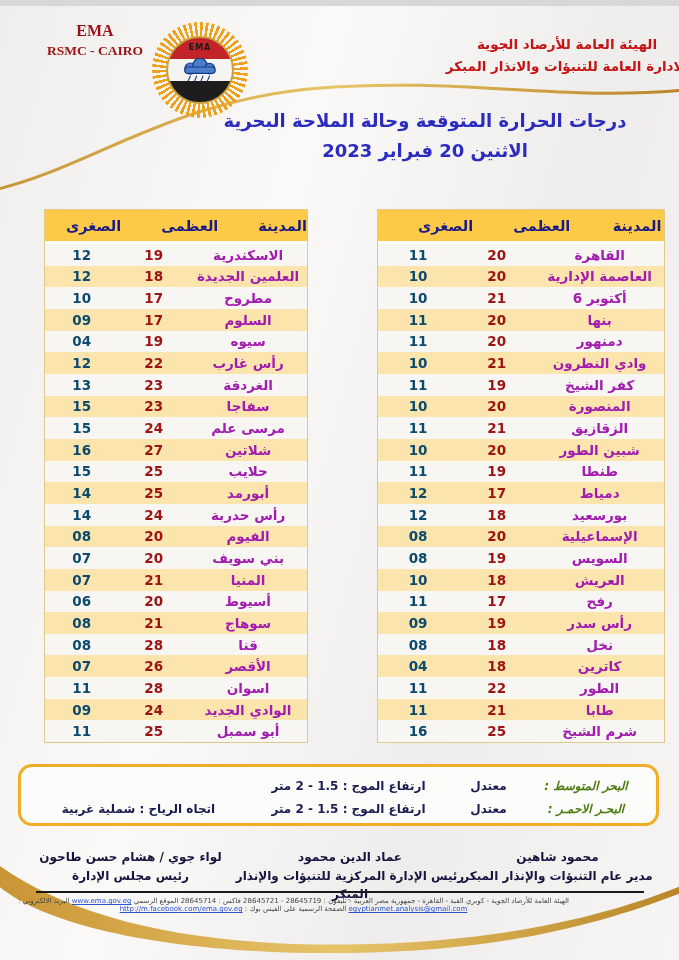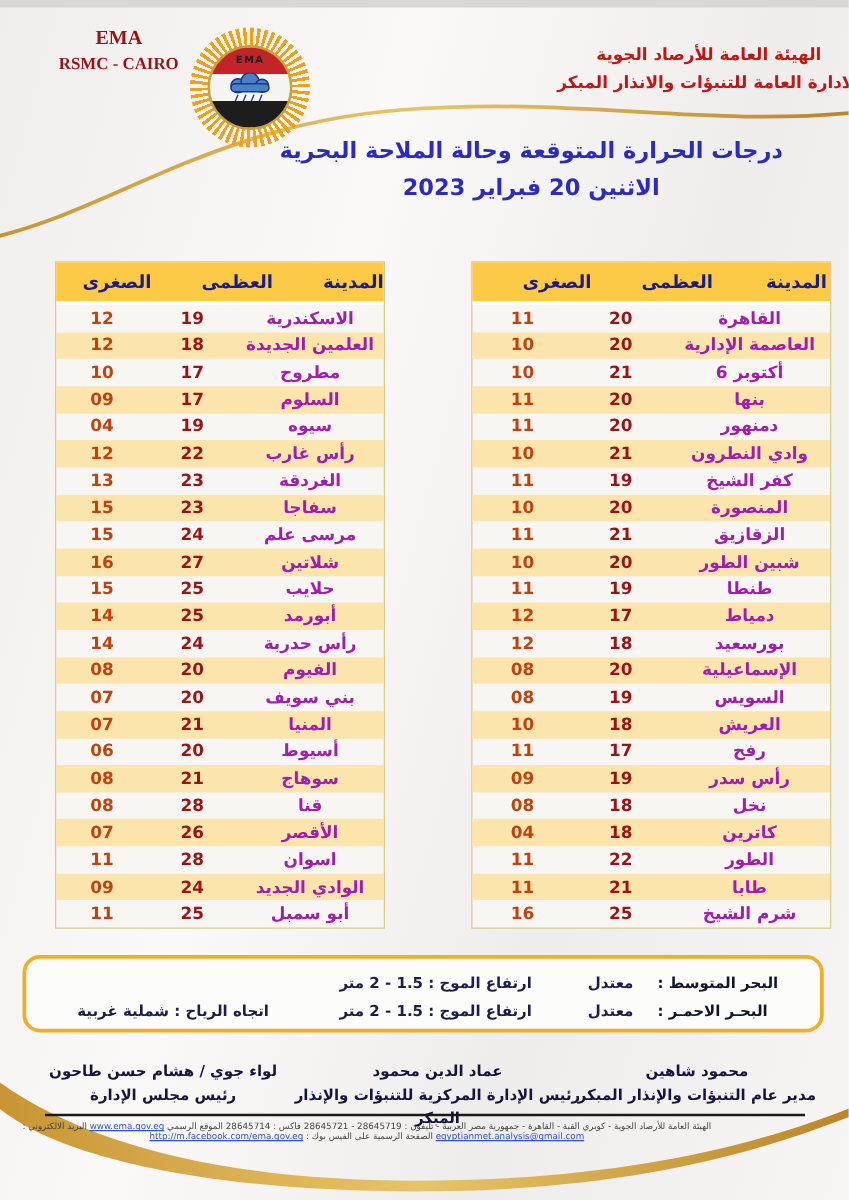--- a/index.html
+++ b/index.html
@@ -40,29 +40,29 @@
     direction:rtl;background:#f7f6f3;border:1px solid #ddc98e;box-sizing:border-box;}
   .table-left{left:44px;width:264px;}
   .table-right{left:377px;width:288px;}
   .trow{display:flex;align-items:center;flex:1;}
   .trow.thead{flex:none;height:31px;background:#fdca47;border-bottom:3px solid #ffffff;
     color:#1c1c86;font-size:14.5px;font-weight:bold;}
   .trow.alt{background:#fbe5ad;}
   .cell{text-align:center;font-weight:bold;font-size:13.5px;}
   .cell.city{width:45%;color:#a21caf;}
   .cell.max{width:27%;color:#9c1313;}
-  .cell.min{width:28%;color:#c2410c;}
+  .cell.min{width:28%;color:#0c4a6e;}
   .thead .cell{color:#1c1c86;font-size:14.5px;margin-left:40px;}
 
   
   .marine{position:absolute;left:18px;top:764px;width:641px;height:62px;box-sizing:border-box;
     border:3px solid #f0ad25;border-radius:14px;background:#fcfcfa;padding-top:7px;}
   .marine-row{display:flex;direction:rtl;align-items:center;height:23px;padding:0 10px;
     font-weight:bold;font-size:12px;color:#1c1c50;}
-  .sea-label{width:120px;text-align:left;color:#0f172a;}
+  .sea-label{width:120px;text-align:center;color:#4d7c0f;font-style:italic;}
   .sea-state{width:75px;text-align:center;}
   .sea-waves{width:205px;text-align:center;}
   .sea-wind{width:215px;text-align:center;}
 
   
   .sig{position:absolute;top:848px;text-align:center;direction:rtl;font-weight:bold;
     color:#15153d;font-size:12px;line-height:1.55;}
   .sig-right{left:450px;width:215px;}
   .sig-center{left:225px;width:250px;}
   .sig-left{left:18px;width:225px;}

